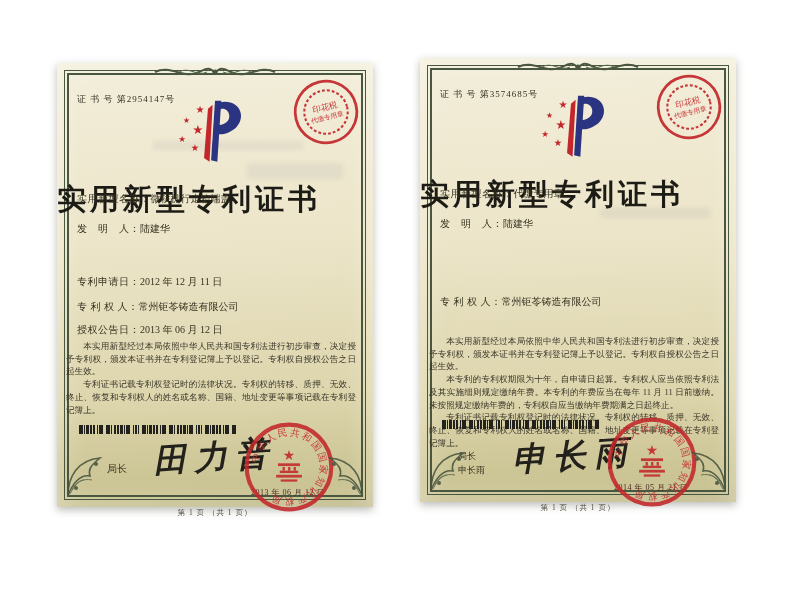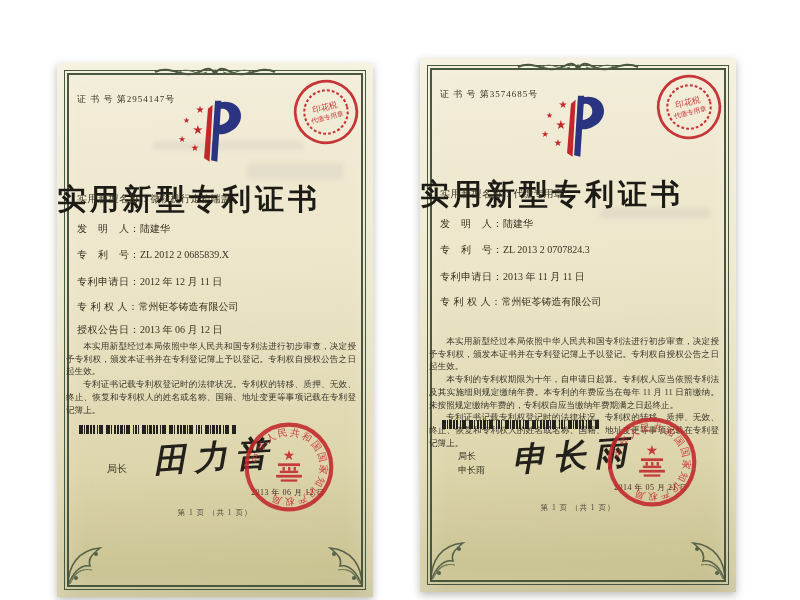--- a/index.html
+++ b/index.html
@@ -1,21 +1,21 @@
 <!DOCTYPE html>
 <html><head>
 <meta charset="utf-8">
 <style>
   html,body{margin:0;padding:0;}
   body{
     width:800px;height:600px;position:relative;background:#ffffff;overflow:hidden;
     font-family:"Liberation Serif","DejaVu Serif",serif;
   }
   .cert{
-    position:absolute;width:316px;height:534px;
+    position:absolute;width:316px;height:444px;
     background:linear-gradient(178deg,#f3eedb 0%,#ece5c9 40%,#ddd5ac 75%,#c8c190 96%,#b7b07f 100%);
     box-shadow:0 3px 8px rgba(60,60,50,0.35), inset 0 0 30px rgba(255,255,250,0.5);
   }
   .cert-left{left:57px;top:63px;}
   .cert-right{left:420px;top:58px;}
   .frame-outer{position:absolute;inset:7px;border:1px solid #4a5740;}
   .frame-inner{position:absolute;inset:10px;border:2px solid #4a5740;}
   .crest{position:absolute;top:0px;left:50%;transform:translateX(-50%);}
   .corner-flourish{position:absolute;bottom:9px;opacity:0.9;}
   .corner-flourish.fl-left{left:9px;}
@@ -93,23 +93,20 @@
   </svg>
 
   <div class="cert-title">实用新型专利证书</div>
 
   <div class="field f-name">
     <span class="lbl">实用新型名称：</span><span>微耕机行走箱端盖</span>
   </div>
   <div class="field f-inventor">
     <span class="lbl">发　明　人：</span><span>陆建华</span>
   </div>
-  <div class="field f-patno">
-    <span class="lbl">专　利　号：</span><span>ZL 2012 2 0685839.X</span>
-  </div>
   <div class="field f-filing">
     <span class="lbl">专利申请日：</span><span>2012 年 12 月 11 日</span>
   </div>
   <div class="field f-patentee">
     <span class="lbl">专 利 权 人：</span><span>常州钜苓铸造有限公司</span>
   </div>
   <div class="field f-grant">
     <span class="lbl">授权公告日：</span><span>2013 年 06 月 12 日</span>
   </div>
 
@@ -192,26 +189,20 @@
   </svg>
 
   <div class="cert-title">实用新型专利证书</div>
 
   <div class="field f-name">
     <span class="lbl">实用新型名称：</span><span>代缴专用章</span>
   </div>
   <div class="field f-inventor">
     <span class="lbl">发　明　人：</span><span>陆建华</span>
   </div>
-  <div class="field f-patno">
-    <span class="lbl">专　利　号：</span><span>ZL 2013 2 0707824.3</span>
-  </div>
-  <div class="field f-filing">
-    <span class="lbl">专利申请日：</span><span>2013 年 11 月 11 日</span>
-  </div>
   <div class="field f-patentee">
     <span class="lbl">专 利 权 人：</span><span>常州钜苓铸造有限公司</span>
   </div>
 
   <div class="body-text">
     <p>本实用新型经过本局依照中华人民共和国专利法进行初步审查，决定授予专利权，颁发本证书并在专利登记簿上予以登记。专利权自授权公告之日起生效。</p>
     <p>本专利的专利权期限为十年，自申请日起算。专利权人应当依照专利法及其实施细则规定缴纳年费。本专利的年费应当在每年 11 月 11 日前缴纳。未按照规定缴纳年费的，专利权自应当缴纳年费期满之日起终止。</p>
     <p>专利证书记载专利权登记时的法律状况。专利权的转移、质押、无效、终止、恢复和专利权人的姓名或名称、国籍、地址变更等事项记载在专利登记簿上。</p>
   </div>
 

